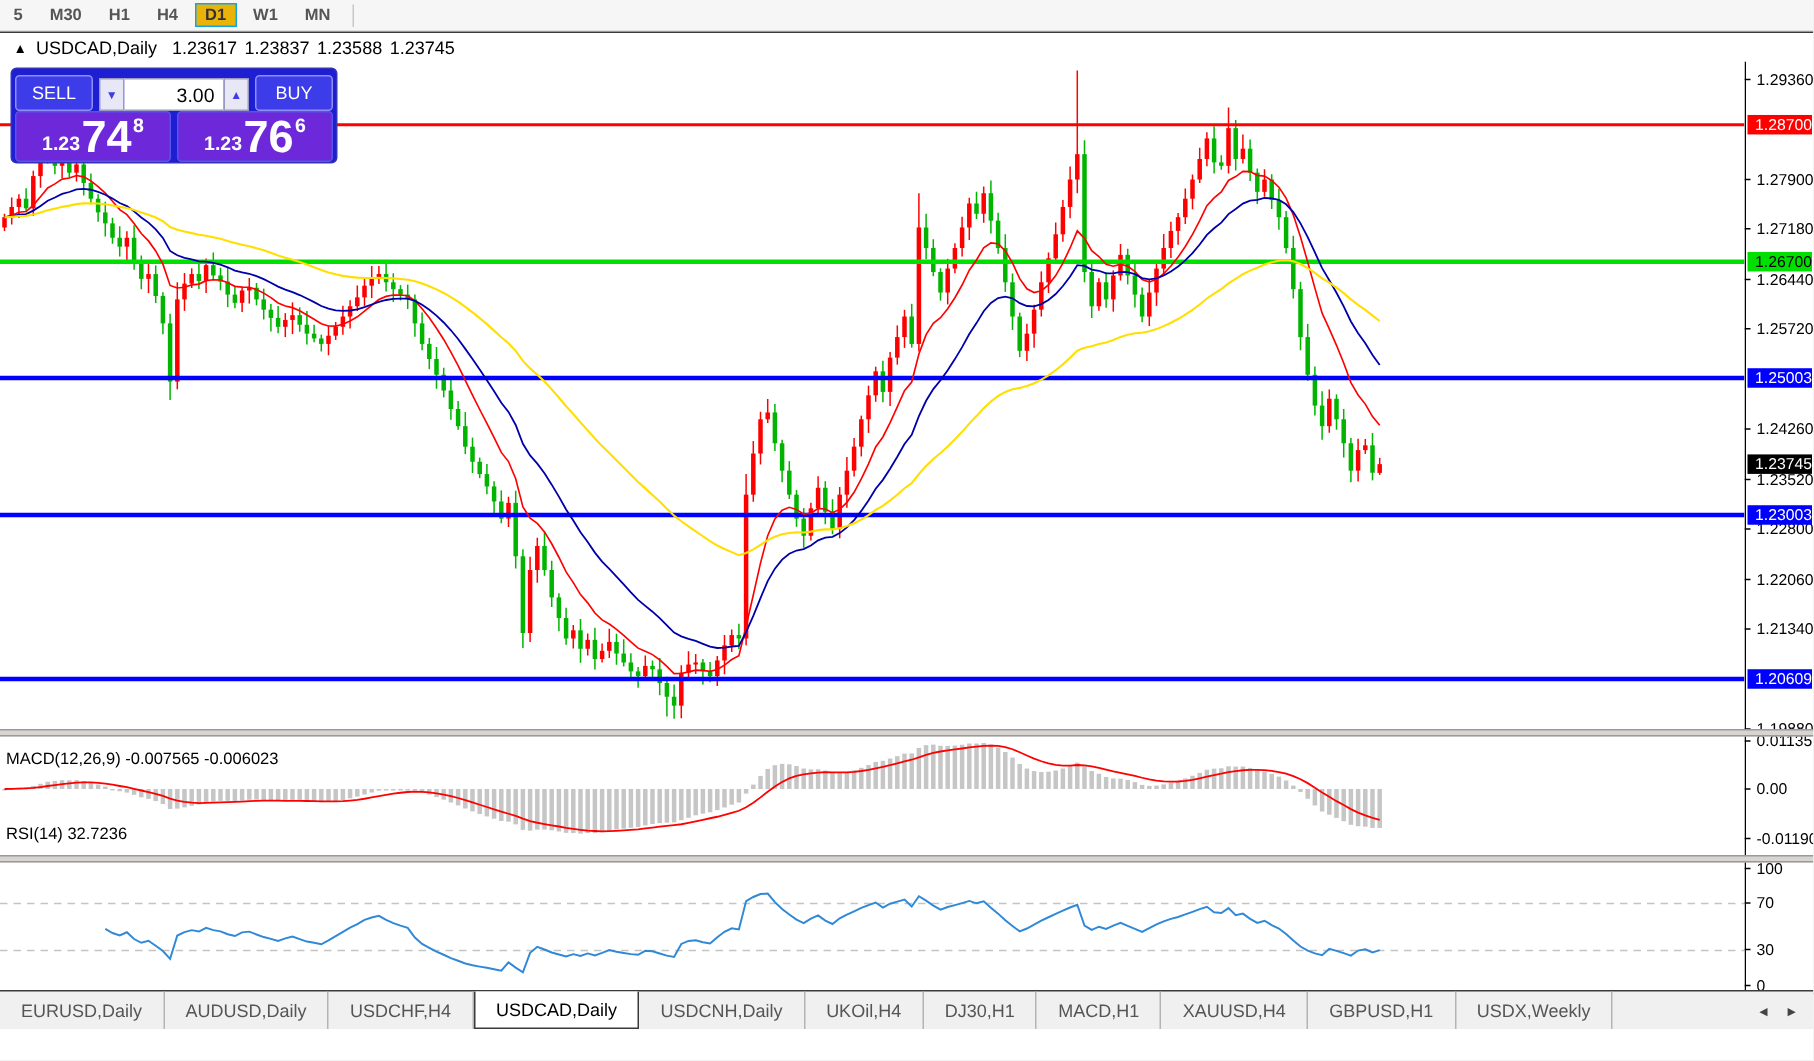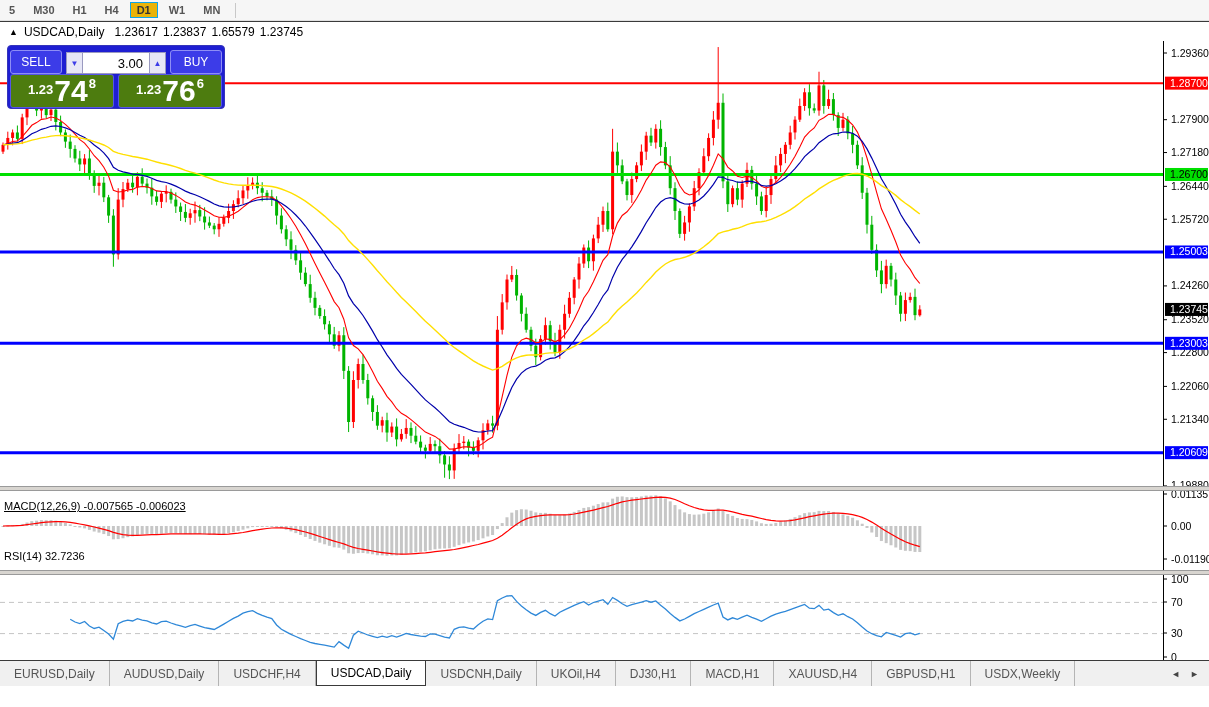--- a/index.html
+++ b/index.html
@@ -24,21 +24,21 @@
   .title-row b{font-weight:normal;margin-right:10px;}
   .title-ohlc span{margin-right:5px;}
 
   svg{position:absolute;display:block;}
   #main-svg{left:0;top:19px;}
   #macd-svg{left:0;top:469px;}
   #rsi-svg{left:0;top:553px;}
   #axis-svg{left:1163px;top:19px;}
 
   .pane-label{position:absolute;left:4px;font-size:11px;color:#000;z-index:5;}
-  #macd-label{top:478px;text-decoration:underline;}
+  #macd-label{top:478px;}
   #rsi-label{top:528px;}
 
   .splitter{position:absolute;left:0;width:1209px;height:5px;background:#d8d5d0;
     border-top:1px solid #9a9a9a;border-bottom:1px solid #9a9a9a;z-index:6;cursor:row-resize;}
   #split1{top:464px;}
   #split2{top:548px;}
 
   
   .date-axis{position:absolute;left:0;top:640px;width:1209px;height:20px;background:#fff;
     border-top:1px solid #000;}
@@ -50,22 +50,22 @@
     border:1px solid #3434bb;border-radius:4px;padding:2px;z-index:8;}
   .tp-row1{display:flex;height:26px;align-items:flex-end;}
   .tp-btn{width:52px;height:24px;background:#3c3ce8;border:1px solid #8e8ef5;border-radius:3px;
     color:#fff;font-size:12px;display:flex;align-items:center;justify-content:center;cursor:pointer;}
   .tp-spinner{flex:1;display:flex;align-items:center;justify-content:center;margin:0 3px;}
   .spin-btn{width:17px;height:22px;background:#e7e7f6;border:1px solid #9a9ac0;color:#3c3ce8;
     font-size:8px;display:flex;align-items:center;justify-content:center;cursor:pointer;}
   .vol-input{width:66px;height:22px;border:1px solid #9a9ac0;border-left:none;border-right:none;
     font-size:13px;text-align:right;padding-right:6px;font-family:"Liberation Sans",sans-serif;}
   .tp-row2{display:flex;height:34px;}
-  .price-box{flex:1;background:#4d7c0f;border:1px solid #5555e8;border-radius:3px;color:#fff;
-    display:flex;align-items:center;justify-content:center;padding-bottom:1px;cursor:pointer;}
+  .price-box{flex:1;background:#6d28d9;border:1px solid #5555e8;border-radius:3px;color:#fff;
+    display:flex;align-items:flex-end;justify-content:center;padding-bottom:1px;cursor:pointer;}
   .price-box + .price-box{margin-left:4px;}
   .pb-prefix{font-size:13px;font-weight:bold;margin-bottom:3px;}
   .pb-big{font-size:30px;font-weight:bold;line-height:28px;margin:0 1px;}
   .pb-sup{font-size:13px;font-weight:bold;align-self:flex-start;margin-top:1px;}
 
   
   .tab-bar{position:absolute;left:0;top:660px;width:1209px;height:26px;background:#f0f0f0;
     border-top:1px solid #3a3a3a;display:flex;align-items:stretch;font-size:12px;color:#555;}
   .tab{display:flex;align-items:center;padding:0 14px;border-right:1px solid #b4b4b4;cursor:pointer;
     white-space:nowrap;}
@@ -88,21 +88,21 @@
       <div class="tf-btn">W1</div>
       <div class="tf-btn">MN</div>
       <div class="tb-sep"></div>
     </div>
 
   <div class="chart-area">
     <div class="title-row">
       <span class="collapse-tri">▲</span>
       <b>USDCAD,Daily</b>
       <span class="title-ohlc">
-        <span>1.23617</span><span>1.23837</span><span>1.65579</span><span>1.23745</span>
+        <span>1.23617</span><span>1.23837</span><span>1.23588</span><span>1.23745</span>
       </span>
     </div>
 
     <svg id="main-svg" width="1163" height="446">
         <g>
           <line x1="3" y1="101.51320000000028" x2="3" y2="112.93070000000004" stroke="#ff0000" stroke-width="1"></line>
           <rect x="1.5" y="103.79670000000003" width="3" height="6.850500000000267" fill="#ff0000"></rect>
           <line x1="7.8" y1="90.67010618556789" x2="7.8" y2="108.63331807228941" stroke="#ff0000" stroke-width="1"></line>
           <rect x="6.3" y="96.94620000000079" width="3" height="6.8504999999992435" fill="#ff0000"></rect>
           <line x1="12.6" y1="88.50431237113455" x2="12.6" y2="104.33593614457878" stroke="#ff0000" stroke-width="1"></line>

